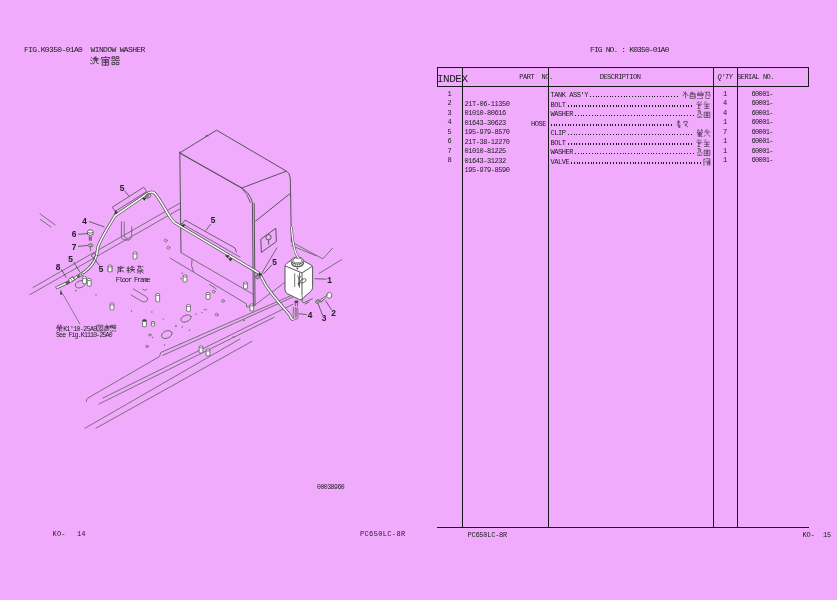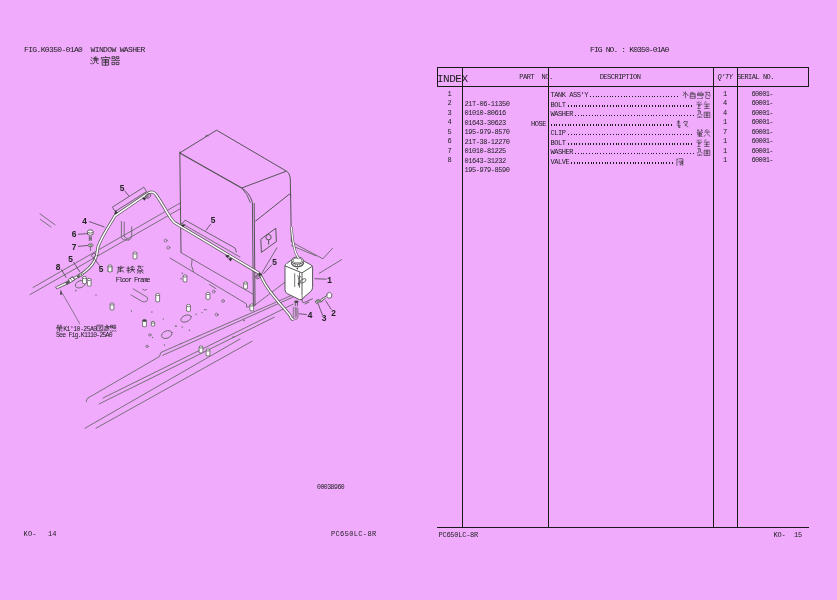--- a/index.html
+++ b/index.html
@@ -5,21 +5,21 @@
 html,body{margin:0;padding:0;background:#fff;}
 #page{position:relative;width:837px;height:600px;background:#f0abfc;overflow:hidden;
   font-family:"Liberation Mono",monospace;color:#1c1c1c;}
 .t{position:absolute;white-space:pre;}
 .hline{position:absolute;background:#1a1a1a;}
 .vline{position:absolute;background:#1a1a1a;}
 .hdr{font-size:8px;letter-spacing:-0.64px;}
 .row{font-size:7px;letter-spacing:-0.45px;line-height:9.5px;}
 .desc{position:absolute;display:flex;align-items:flex-end;height:9.5px;font-size:7px;letter-spacing:-0.45px;}
 .dots{flex:1;height:1.1px;margin:0 2px 2.2px 2px;background:repeating-linear-gradient(90deg,#1d1d1d 0,#1d1d1d 1px,transparent 1px,transparent 2.8px);}
-.foot{font-size:7px;letter-spacing:0.15px;}
+.foot{font-size:7px;letter-spacing:0.15px;margin-left:29px;}
 svg text{font-family:"Liberation Mono",monospace;}
 </style>
 </head>
 <body>
 <div id="page">
 
 <div class="t hdr" style="left:24px;top:44.5px;">FIG.K0350-01A0  WINDOW WASHER</div>
 
 <svg class="t" style="left:90px;top:56px;" width="31" height="10" viewBox="0 0 31 10">
 <g stroke="#222" stroke-width="0.75" fill="none" stroke-linecap="round">
@@ -156,21 +156,21 @@
 <div class="desc" style="left:550.5px;top:146.7px;width:160px;">
       <span>WASHER</span>
       <span class="dots"></span>
       <svg width="15" height="8" viewBox="0 0 15 8">
         <g stroke="#222" stroke-width="0.6" fill="none">
           <path d="M1.6,0.6 h2.6 M2.9,0.4 v3 q0.3,1.4 -2,1.8 M4.5,0.9 v3 q0.5,1.2 2,1.3 M1,7.2 h5.2 M3.2,6 l0.8,1"></path>
           <path d="M8.2,2.2 h5.6 v5.4 h-5.6 z M9.4,3.8 h3.2 M9.4,5.4 h3.2 M11,2.2 v5.4"></path>
         </g>
       </svg>
     </div>
-<div class="desc" style="left:550.5px;top:156.2px;width:133px;">
+<div class="desc" style="left:550.5px;top:156.2px;width:160px;">
       <span>VALVE </span>
       <span class="dots"></span>
       <svg width="8" height="8" viewBox="0 0 8 8">
         <g stroke="#222" stroke-width="0.6" fill="none">
           <path d="M0.9,0.9 v6.9 M0.9,0.9 l1.2,0.7 M6.9,0.9 v6 q0,0.8 -1,0.6 M2.6,0.7 h4.3 M4.2,2.6 v4.6 M3.4,2.9 l-0.7,1.6 M5,3 h1.4 M5.6,3 q0.2,2 1.2,3 M6.6,3.4 l-2,3.8"></path>
         </g>
       </svg>
     </div>
 
 <svg id="drawing" style="position:absolute;left:0;top:0;" width="837" height="600" viewBox="0 0 837 600">

